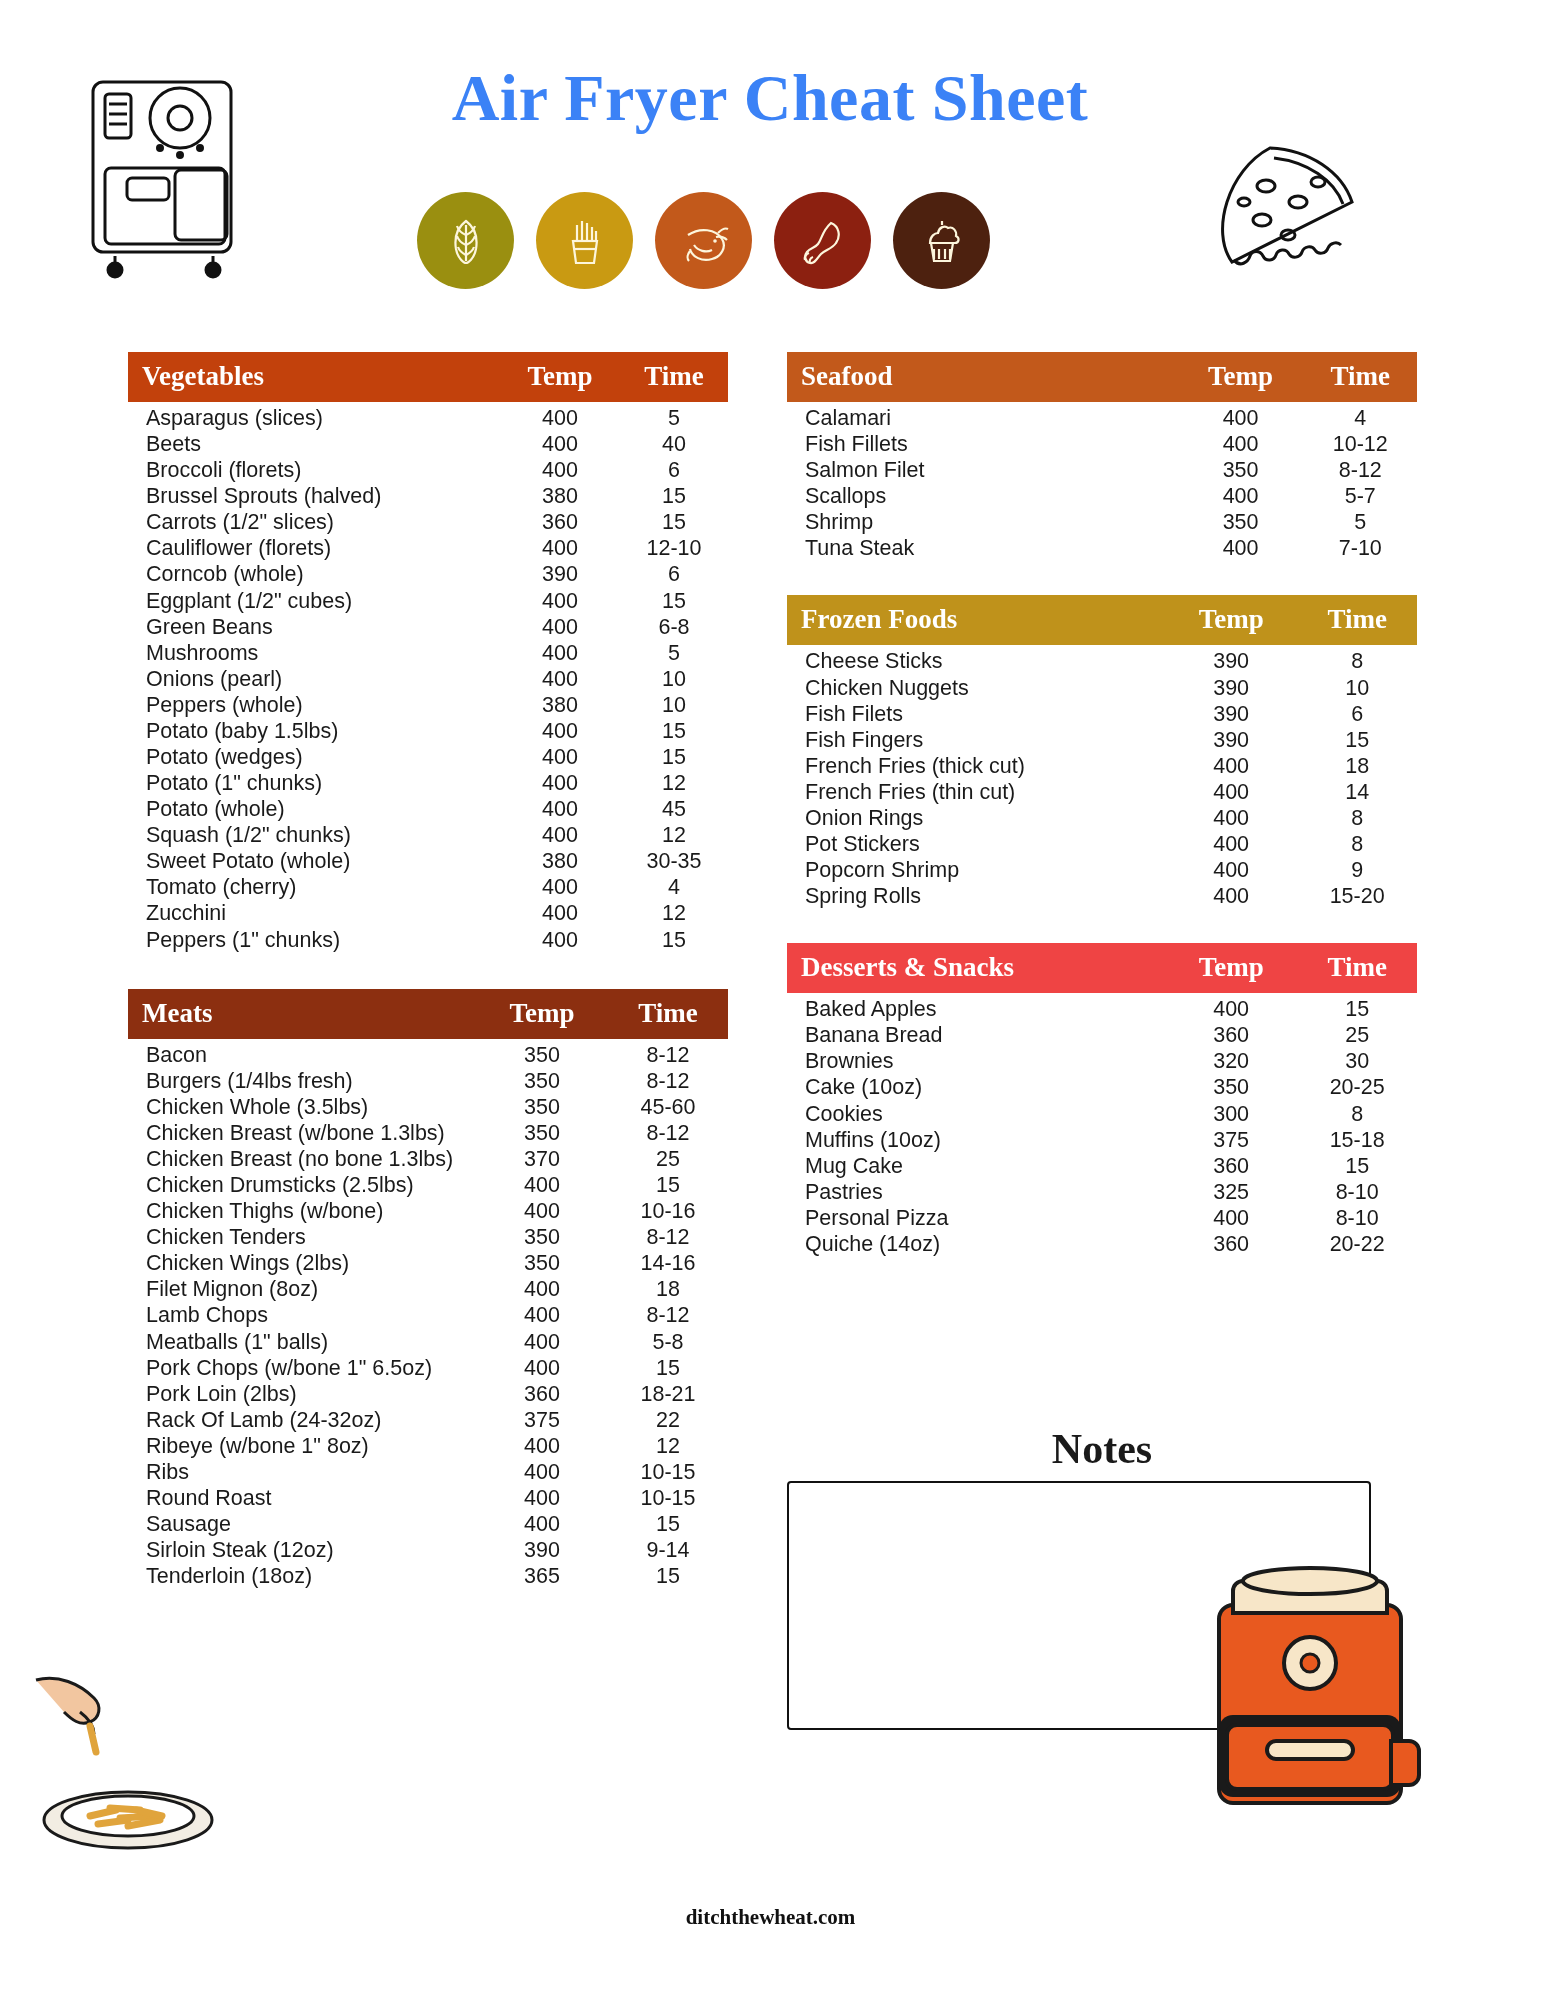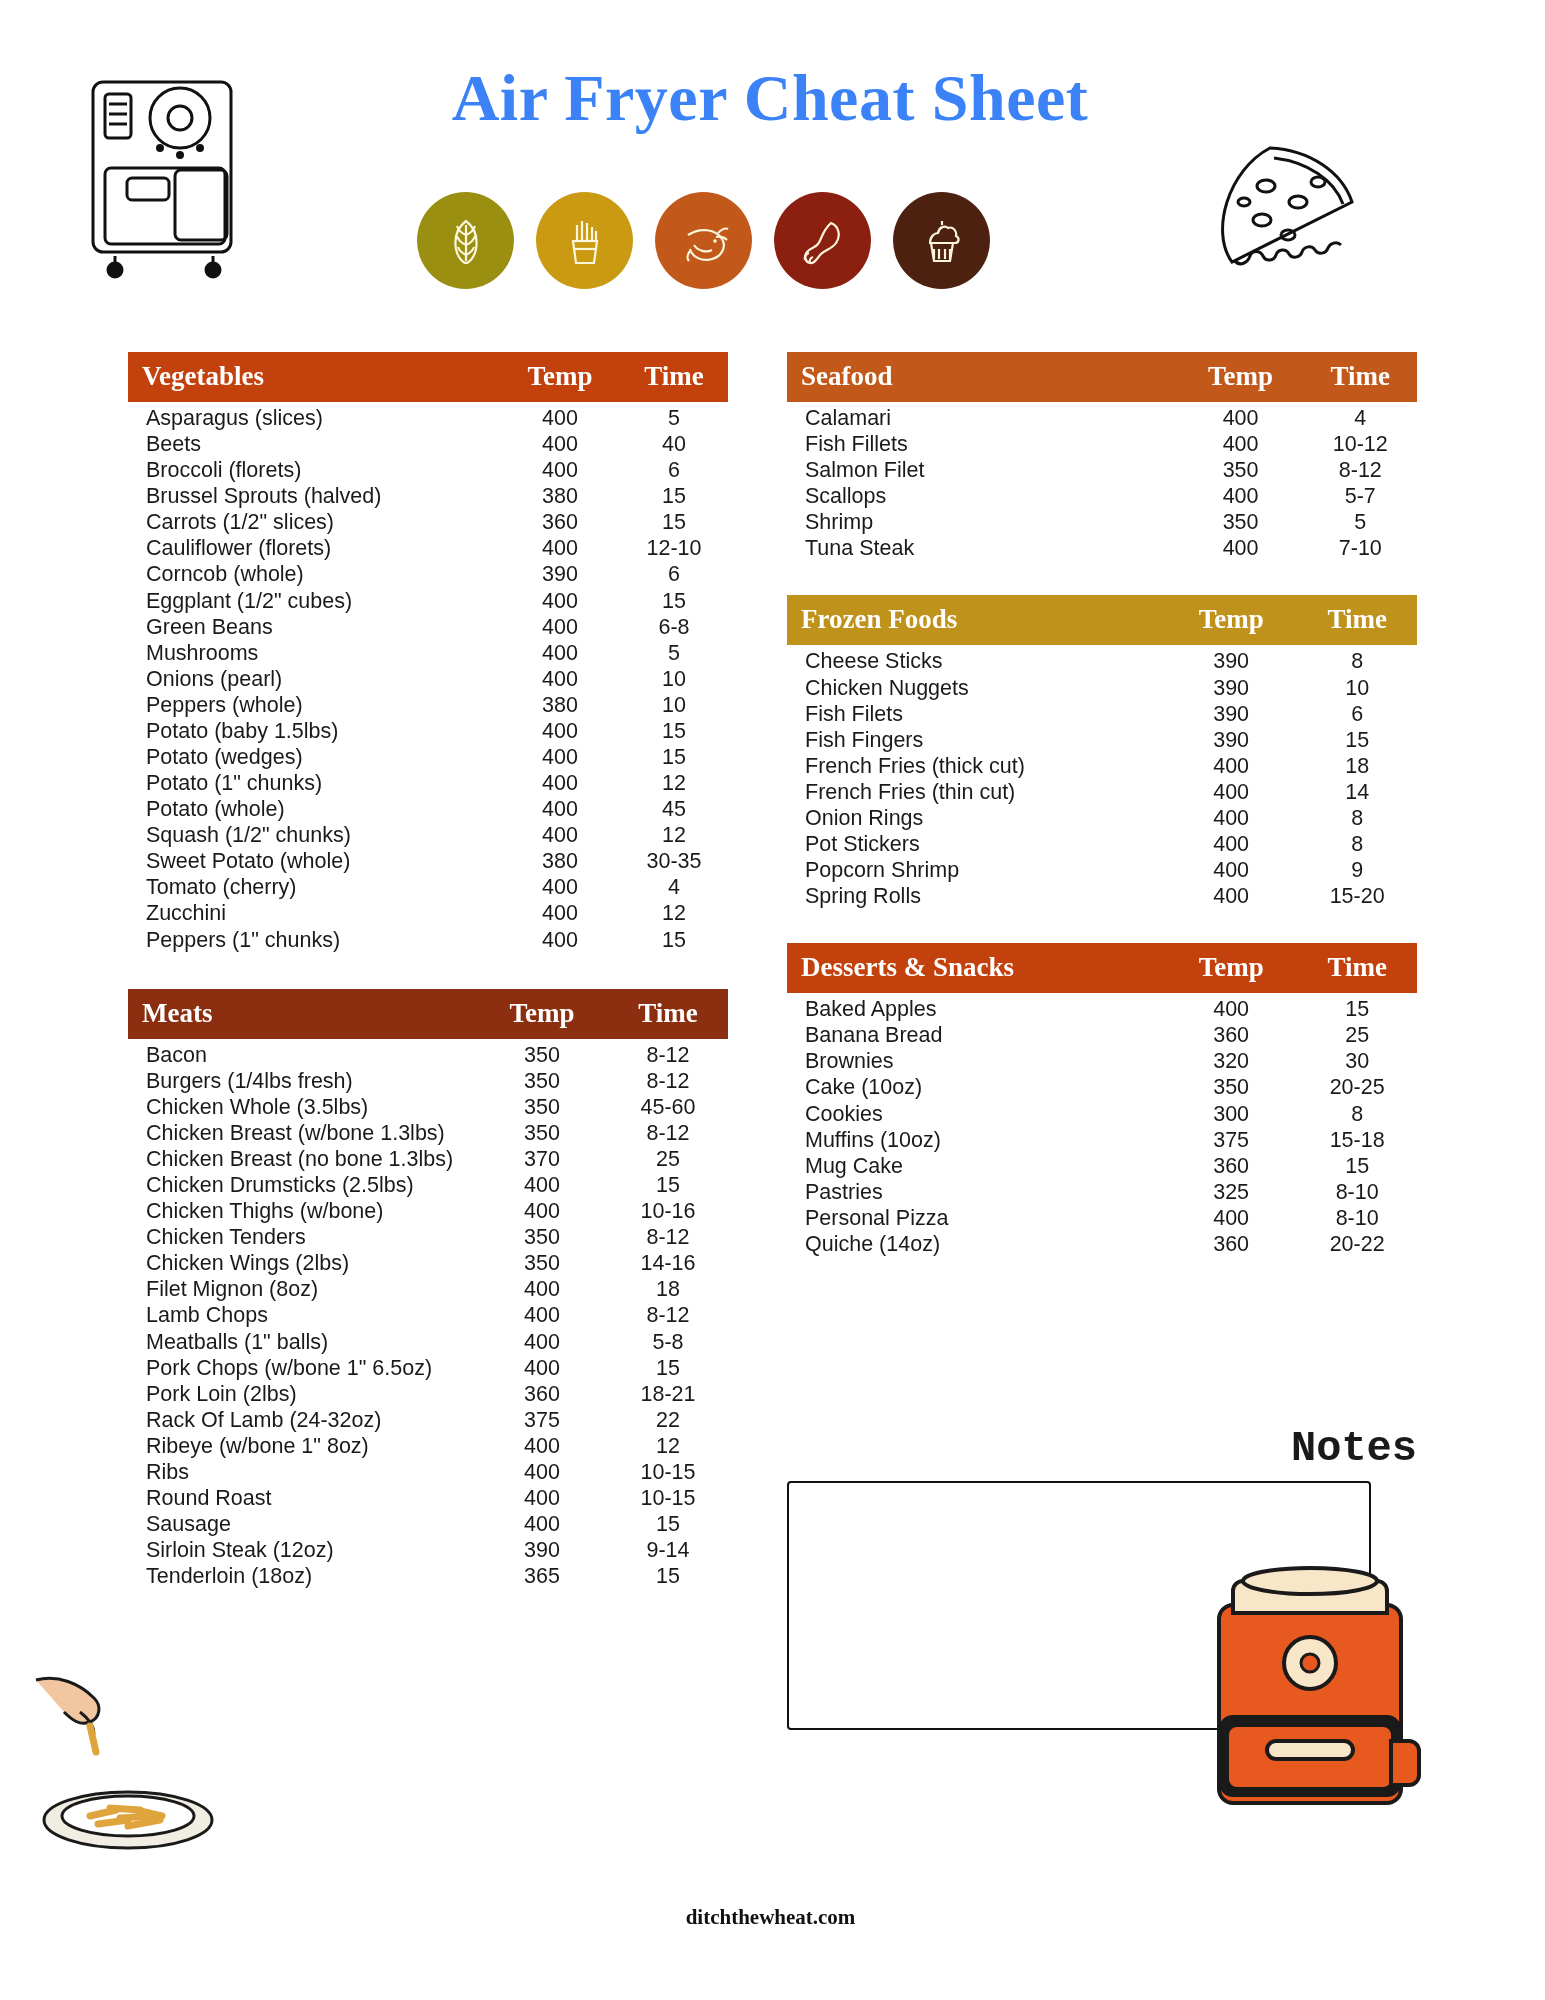--- a/index.html
+++ b/index.html
@@ -98,39 +98,39 @@
   }
   .tbl tbody td.name { text-align: left; padding-left: 18px; white-space: nowrap; }
   .tbl tbody td.temp, .tbl tbody td.time { text-align: center; }
   .tbl tbody tr:first-child td { padding-top: 4px; }
 
   
   .hdr-vegetables thead th { background: #c2410c; }
   .hdr-meats      thead th { background: #8c2f10; }
   .hdr-seafood    thead th { background: #c2591b; }
   .hdr-frozen     thead th { background: #bf921b; }
-  .hdr-desserts   thead th { background: #c2410c; }
+  .hdr-desserts   thead th { background: #ef4444; }
 
   
   .w-name { width: 62%; }
   .w-temp { width: 20%; }
   .w-time { width: 18%; }
 
   
   #notes-wrap {
     position: absolute;
     left: 787px;
     top: 1425px;
     width: 630px;
   }
   #notes-title {
-    font-family: Liberation Mono, monospace;
+    font-family: Liberation Serif, serif;
     font-weight: bold;
     font-size: 42px;
-    text-align: right;
+    text-align: center;
     margin-bottom: 8px;
   }
   #notes-box {
     width: 580px;
     height: 245px;
     border: 2px solid #111;
     border-radius: 4px;
     background: #fff;
   }
   #fryer-color-illustration {

